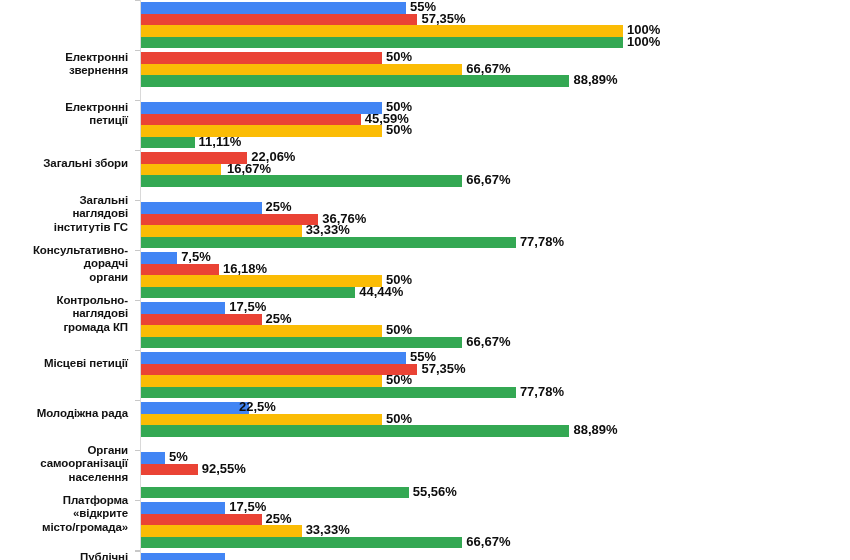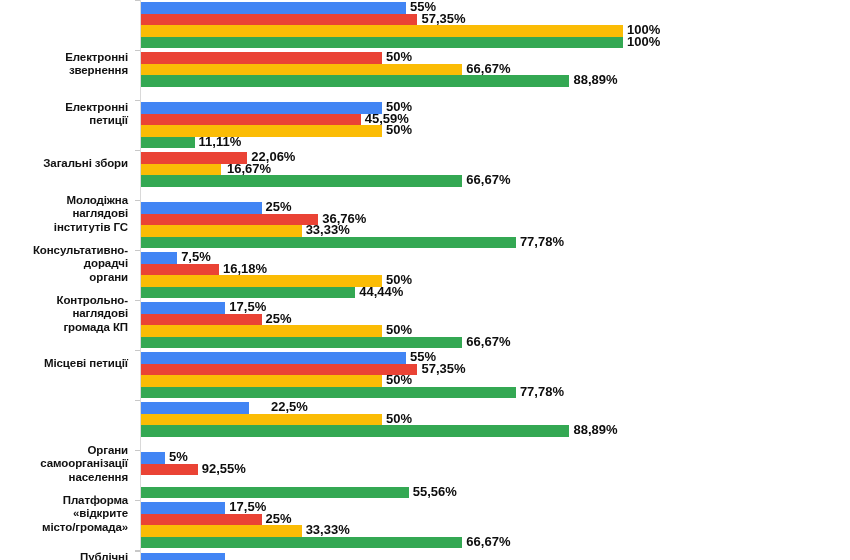--- a/index.html
+++ b/index.html
@@ -159,21 +159,21 @@
           </div>
           <div class="bar-row">
             <div class="bar bar-s3" title="11,11%" style="width: 53.5502px; background: rgb(52, 168, 83);"></div>
             <div class="bar-label" style="left: 57.5502px;">11,11%</div>
           </div>
         </div>
       </div>
       <div class="group" style="top: 150px;">
         <div class="tick" style="top: 0px;"></div>
         <div class="cat-label">
-          <span>Молодіжна</span>
+          <span>Загальні</span>
           <span>наглядові</span>
           <span>інститутів ГС</span>
         </div>
         <div class="bars">
           <div class="bar-row">
             <div class="bar bar-s1" title="22,06%" style="width: 106.329px; background: rgb(234, 67, 53);"></div>
             <div class="bar-label" style="left: 110.329px;">22,06%</div>
           </div>
           <div class="bar-row">
             <div class="bar bar-s2" title="16,67%" style="width: 80.3494px; background: rgb(251, 188, 5);"></div>
@@ -256,20 +256,23 @@
             <div class="bar-label" style="left: 245px;">50%</div>
           </div>
           <div class="bar-row">
             <div class="bar bar-s3" title="66,67%" style="width: 321.349px; background: rgb(52, 168, 83);"></div>
             <div class="bar-label" style="left: 325.349px;">66,67%</div>
           </div>
         </div>
       </div>
       <div class="group" style="top: 350px;">
         <div class="tick" style="top: 0px;"></div>
+        <div class="cat-label">
+          <span>Молодіжна рада</span>
+        </div>
         <div class="bars">
           <div class="bar-row">
             <div class="bar bar-s0" title="55%" style="width: 265.1px; background: rgb(66, 133, 244);"></div>
             <div class="bar-label" style="left: 269.1px;">55%</div>
           </div>
           <div class="bar-row">
             <div class="bar bar-s1" title="57,35%" style="width: 276.427px; background: rgb(234, 67, 53);"></div>
             <div class="bar-label" style="left: 280.427px;">57,35%</div>
           </div>
           <div class="bar-row">
@@ -285,21 +288,21 @@
       <div class="group" style="top: 400px;">
         <div class="tick" style="top: 0px;"></div>
         <div class="cat-label">
           <span>Органи</span>
           <span>самоорганізації</span>
           <span>населення</span>
         </div>
         <div class="bars">
           <div class="bar-row">
             <div class="bar bar-s0" title="22,5%" style="width: 108.45px; background: rgb(66, 133, 244);"></div>
-            <div class="bar-label" style="left: 130px;">22,5%</div>
+            <div class="bar-label" style="left: 98px;">22,5%</div>
           </div>
           <div class="bar-row">
             <div class="bar bar-s2" title="50%" style="width: 241px; background: rgb(251, 188, 5);"></div>
             <div class="bar-label" style="left: 245px;">50%</div>
           </div>
           <div class="bar-row">
             <div class="bar bar-s3" title="88,89%" style="width: 428.45px; background: rgb(52, 168, 83);"></div>
             <div class="bar-label" style="left: 432.45px;">88,89%</div>
           </div>
         </div>

